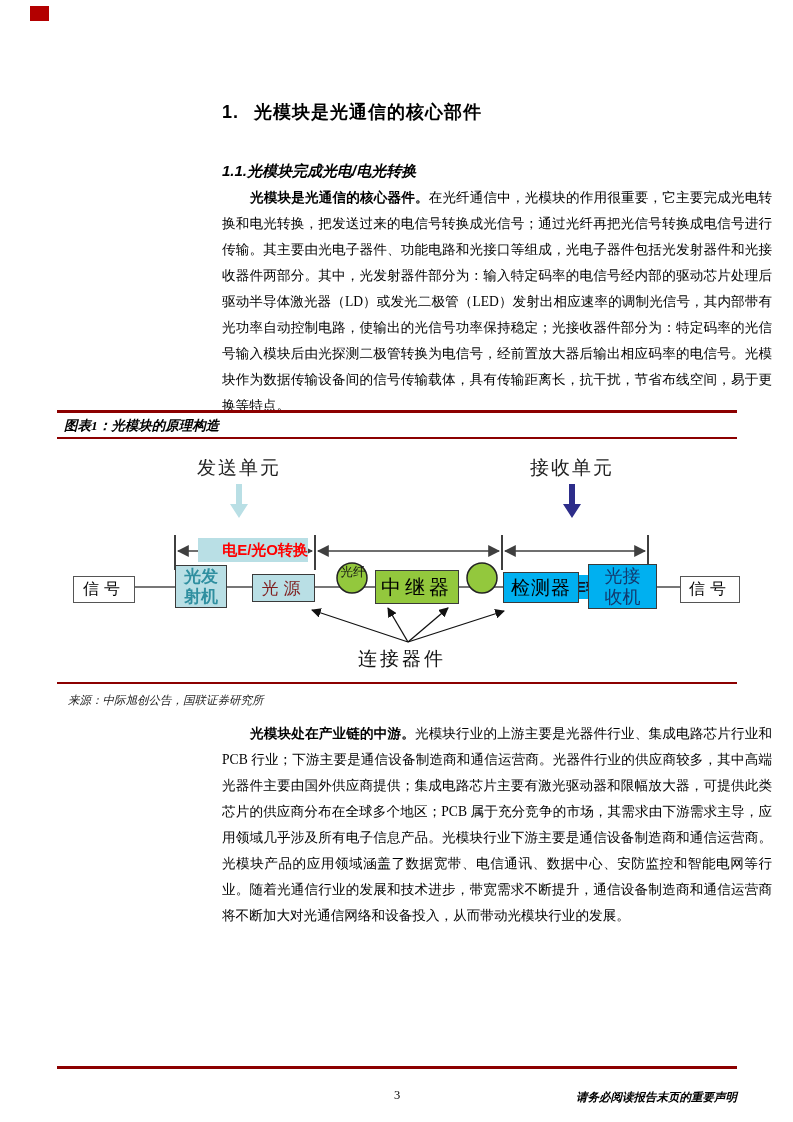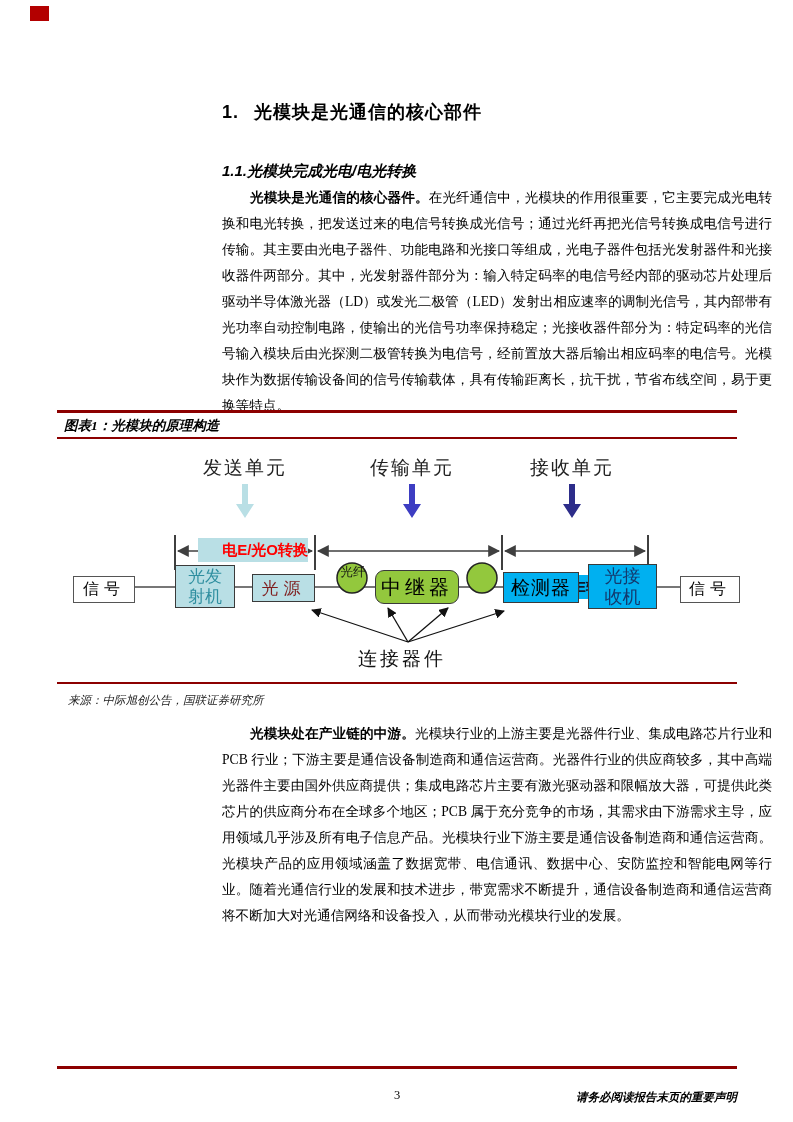--- a/index.html
+++ b/index.html
@@ -41,24 +41,24 @@
   .unit-arrow{margin-top:4px;line-height:0;}
   .conv{position:absolute;top:88px;height:24px;line-height:24px;text-align:center;
         font-family:"Liberation Sans",sans-serif;font-weight:bold;font-size:15px;}
   .conv1{left:141px;width:110px;}
   .conv2{left:460px;width:112px;}
   .fiber-label{position:absolute;left:272px;top:102px;width:48px;font-size:12.5px;color:#111;text-align:center;margin-top:12px;}
   .dbox{position:absolute;border:1.5px solid #3a3a3a;display:flex;align-items:center;justify-content:center;
         text-align:center;box-sizing:border-box;background:#fff;}
   .sigL{left:16px;top:126px;width:62px;height:27px;font-size:16px;letter-spacing:5px;border-color:#555;}
   .sigR{left:623px;top:126px;width:60px;height:27px;font-size:16px;letter-spacing:5px;border-color:#555;}
-  .tx  {left:118px;top:115px;width:60px;height:43px;font-size:17px;line-height:20px;}
+  .tx  {left:118px;top:115px;width:52px;height:43px;font-size:17px;line-height:20px;font-weight:bold;}
   .tx span{display:block;width:38px;}
   .src {left:195px;top:124px;width:63px;height:28px;font-size:17px;letter-spacing:5px;}
-  .rpt {left:318px;top:120px;width:84px;height:34px;font-size:20px;letter-spacing:4px;border-radius:9px;}
+  .rpt {left:318px;top:120px;width:84px;height:34px;font-size:20px;letter-spacing:4px;}
   .det {left:446px;top:122px;width:76px;height:31px;font-size:19px;letter-spacing:1px;}
   .rx  {left:531px;top:114px;width:69px;height:45px;font-size:18px;line-height:21px;justify-content:center;}
   .rx span{display:block;width:40px;}
   .connector-label{position:absolute;left:280px;top:196px;width:130px;text-align:center;
                    font-size:19px;letter-spacing:3px;color:#111;line-height:26px;}
 
   
   .footer-line{position:absolute;left:57px;top:1066px;width:680px;height:3px;}
   .page-number{position:absolute;left:57px;top:1088px;width:680px;text-align:center;font-size:12.5px;}
   .disclaimer{position:absolute;right:56px;top:1090px;width:400px;text-align:right;
@@ -108,31 +108,23 @@
 
       <circle cx="295" cy="128" r="15" stroke="#222" stroke-width="1.5" style="fill: rgb(147, 200, 61);"></circle>
       <circle cx="425" cy="128" r="15" stroke="#222" stroke-width="1.5" style="fill: rgb(147, 200, 61);"></circle>
 
       <line x1="351" y1="192" x2="255" y2="160" stroke="#111" stroke-width="1.3" marker-end="url(#arrk)"></line>
       <line x1="351" y1="192" x2="331" y2="158" stroke="#111" stroke-width="1.3" marker-end="url(#arrk)"></line>
       <line x1="351" y1="192" x2="391" y2="158" stroke="#111" stroke-width="1.3" marker-end="url(#arrk)"></line>
       <line x1="351" y1="192" x2="447" y2="161" stroke="#111" stroke-width="1.3" marker-end="url(#arrk)"></line>
     </svg>
 
-    <div class="unit" style="left:128px;">
+    <div class="unit" style="left:122px;">
       <span class="unit-label">发送单元</span>
       <span class="unit-arrow" style="color: rgb(185, 223, 229);">
-        <svg width="18" height="34" viewBox="0 0 18 34">
-            <path d="M6,0 h6 v20 h6 L9,34 L0,20 h6 Z" fill="currentColor"></path>
-          </svg>
-      </span>
-    </div>
-    <div class="unit" style="left:295px;">
-      <span class="unit-label">传输单元</span>
-      <span class="unit-arrow" style="color: rgb(61, 61, 194);">
         <svg width="18" height="34" viewBox="0 0 18 34">
             <path d="M6,0 h6 v20 h6 L9,34 L0,20 h6 Z" fill="currentColor"></path>
           </svg>
       </span>
     </div>
     <div class="unit" style="left:455px;">
       <span class="unit-label">接收单元</span>
       <span class="unit-arrow" style="color: rgb(45, 45, 138);">
         <svg width="18" height="34" viewBox="0 0 18 34">
             <path d="M6,0 h6 v20 h6 L9,34 L0,20 h6 Z" fill="currentColor"></path>

